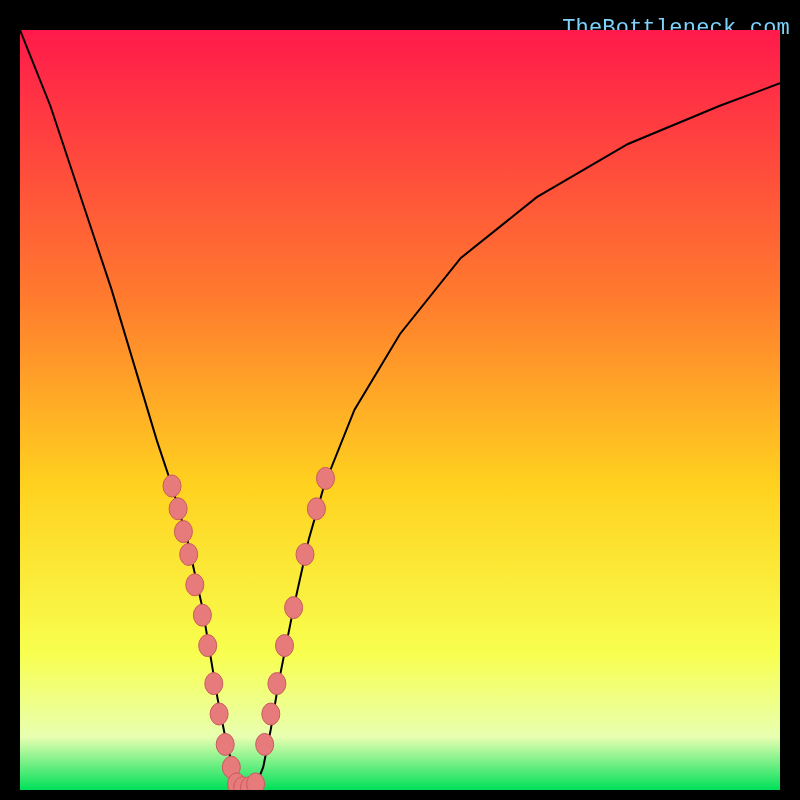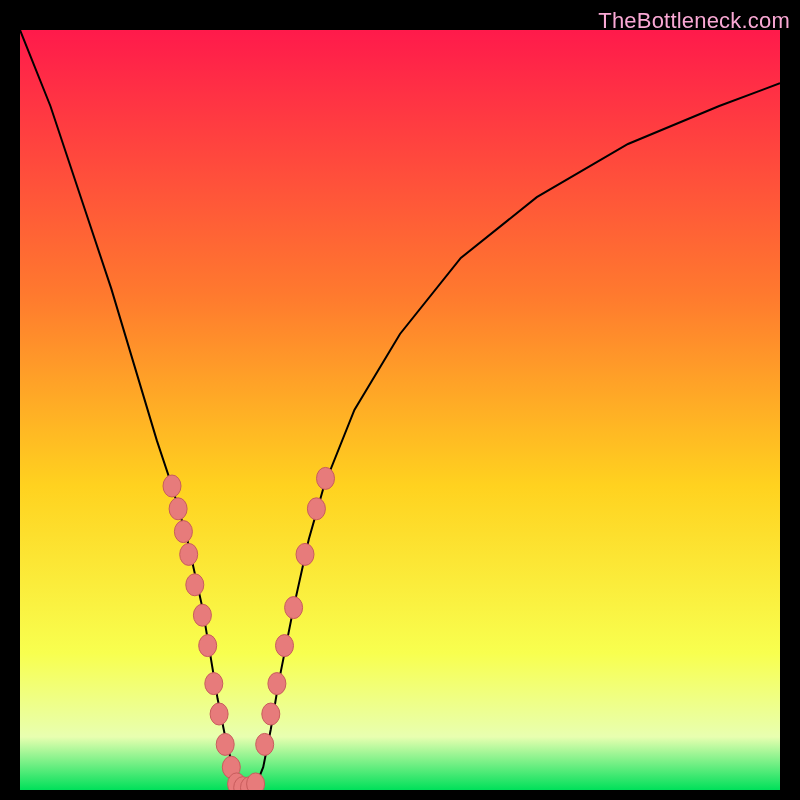--- a/index.html
+++ b/index.html
@@ -20,25 +20,25 @@
   }
   .plot {
     position: absolute;
     left: 0;
     top: 0;
     width: 760px;
     height: 760px;
   }
   .watermark {
     position: absolute;
-    top: 8px;
+    top: 16px;
     right: 10px;
-    font-family: Liberation Sans, sans-serif;
+    font-family: Liberation Mono, monospace;
     font-size: 22px;
-    color: #f9a8d4;
+    color: #7dd3fc;
     letter-spacing: 0.2px;
   }
 </style>
 </head>
 <body>
 
 <div class="watermark">TheBottleneck.com</div>
 
 <div class="frame">
   <svg class="plot" viewBox="0 0 760 760" preserveAspectRatio="none">

